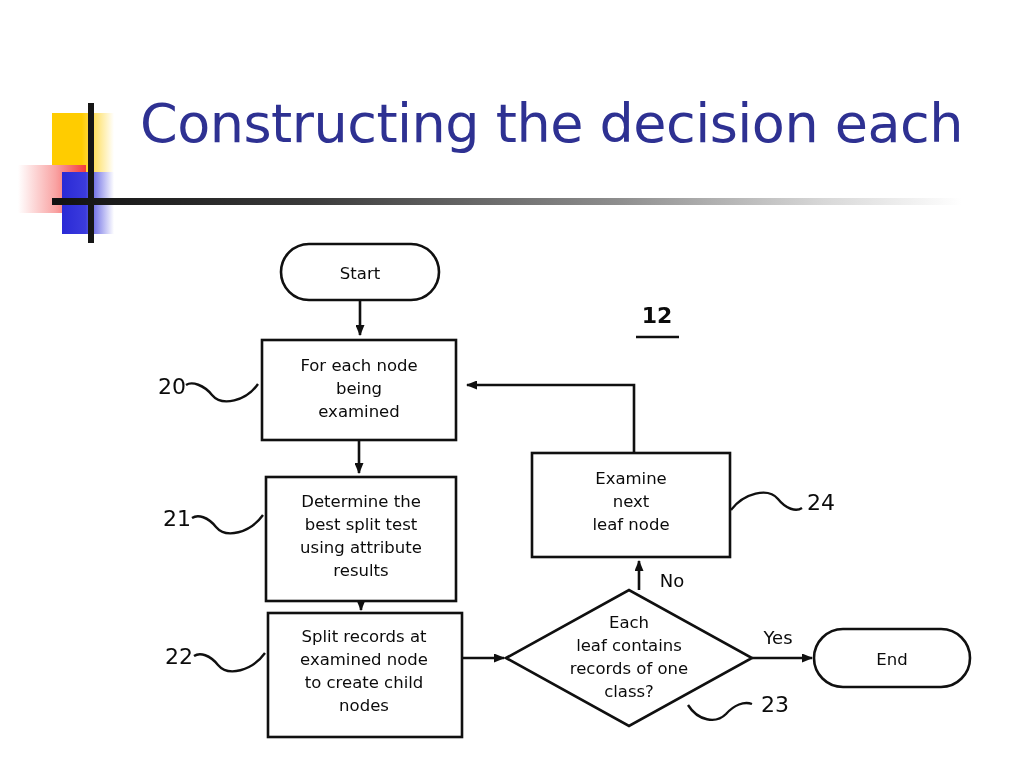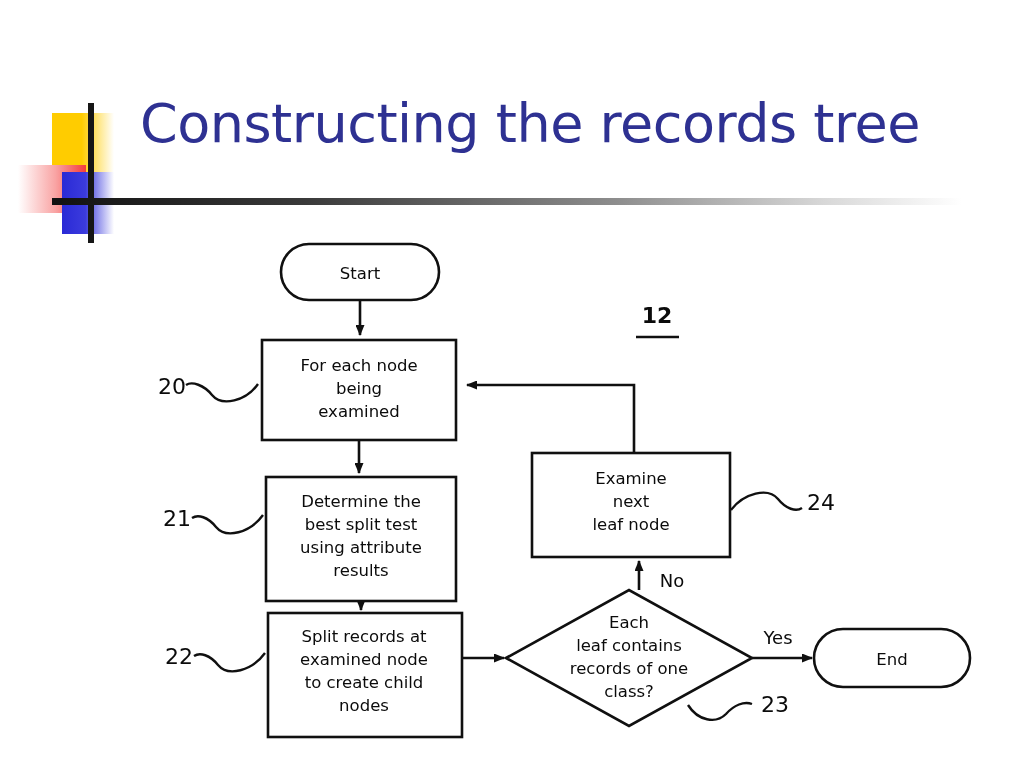--- a/index.html
+++ b/index.html
@@ -136,21 +136,21 @@
 </style>
 </head>
 <body>
 
 <div id="title-bar">
   <div class="deco-yellow"></div>
   <div class="deco-red"></div>
   <div class="deco-blue"></div>
   <div class="deco-vline"></div>
   <div class="deco-hline"></div>
-  <div id="page-title">Constructing the records tree</div>
+  <div id="page-title">Constructing the decision each</div>
 </div>
 
 <div id="flowchart">
 <svg id="flow-svg" viewBox="0 0 1024 543" xmlns="http://www.w3.org/2000/svg">
 
   <defs>
     <marker id="arw" markerWidth="11" markerHeight="9" refX="10" refY="4.5" orient="auto" markerUnits="userSpaceOnUse">
       <path d="M0,0 L11,4.5 L0,9 z" fill="#101010"></path>
     </marker>
   </defs>

